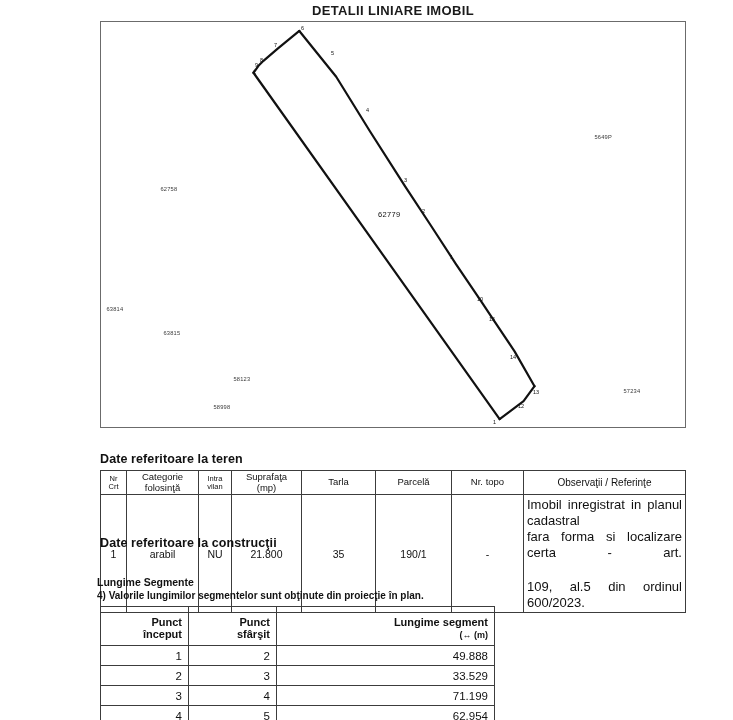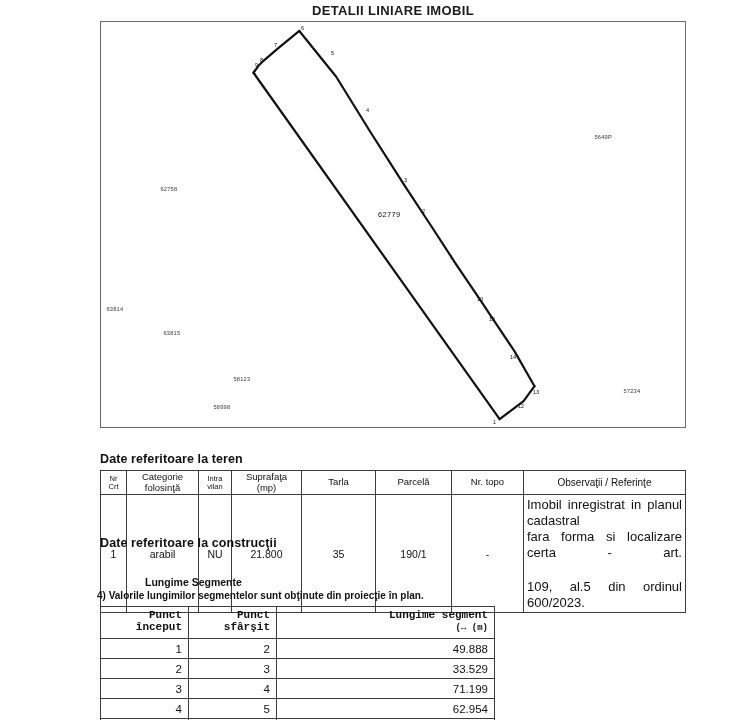--- a/index.html
+++ b/index.html
@@ -126,21 +126,20 @@
   .t-teren td.obs-cell > span:last-child { text-align-last: left; margin-top: 18px; }
 
   
   .seg-label {
     position: absolute;
     left: 97px;
     top: 576px;
     font-size: 10.5px;
     font-weight: 700;
     color: #111;
-    margin-left: 48px;
   }
   .seg-note {
     position: absolute;
     left: 97px;
     top: 590px;
     font-size: 10px;
     font-weight: 700;
     color: #111;
     white-space: nowrap;
   }
@@ -159,22 +158,21 @@
     padding: 1px 6px 1px 2px;
     text-align: right;
     height: 17px;
     font-weight: normal;
   }
   .t-seg thead td {
     font-weight: 700;
     line-height: 1.1;
     height: 28px;
     vertical-align: top;
-    padding-top: 2px;
-    font-family: Liberation Mono, monospace;
+    padding-top: 9px;
   }
   .t-seg .unit { font-weight: 700; font-size: 9px; }
   .t-seg tbody td { font-size: 11.5px; }
 </style>
 </head>
 <body>
 
 <div class="topcut"></div>
 
 <div class="plan-title">DETALII LINIARE IMOBIL</div>

